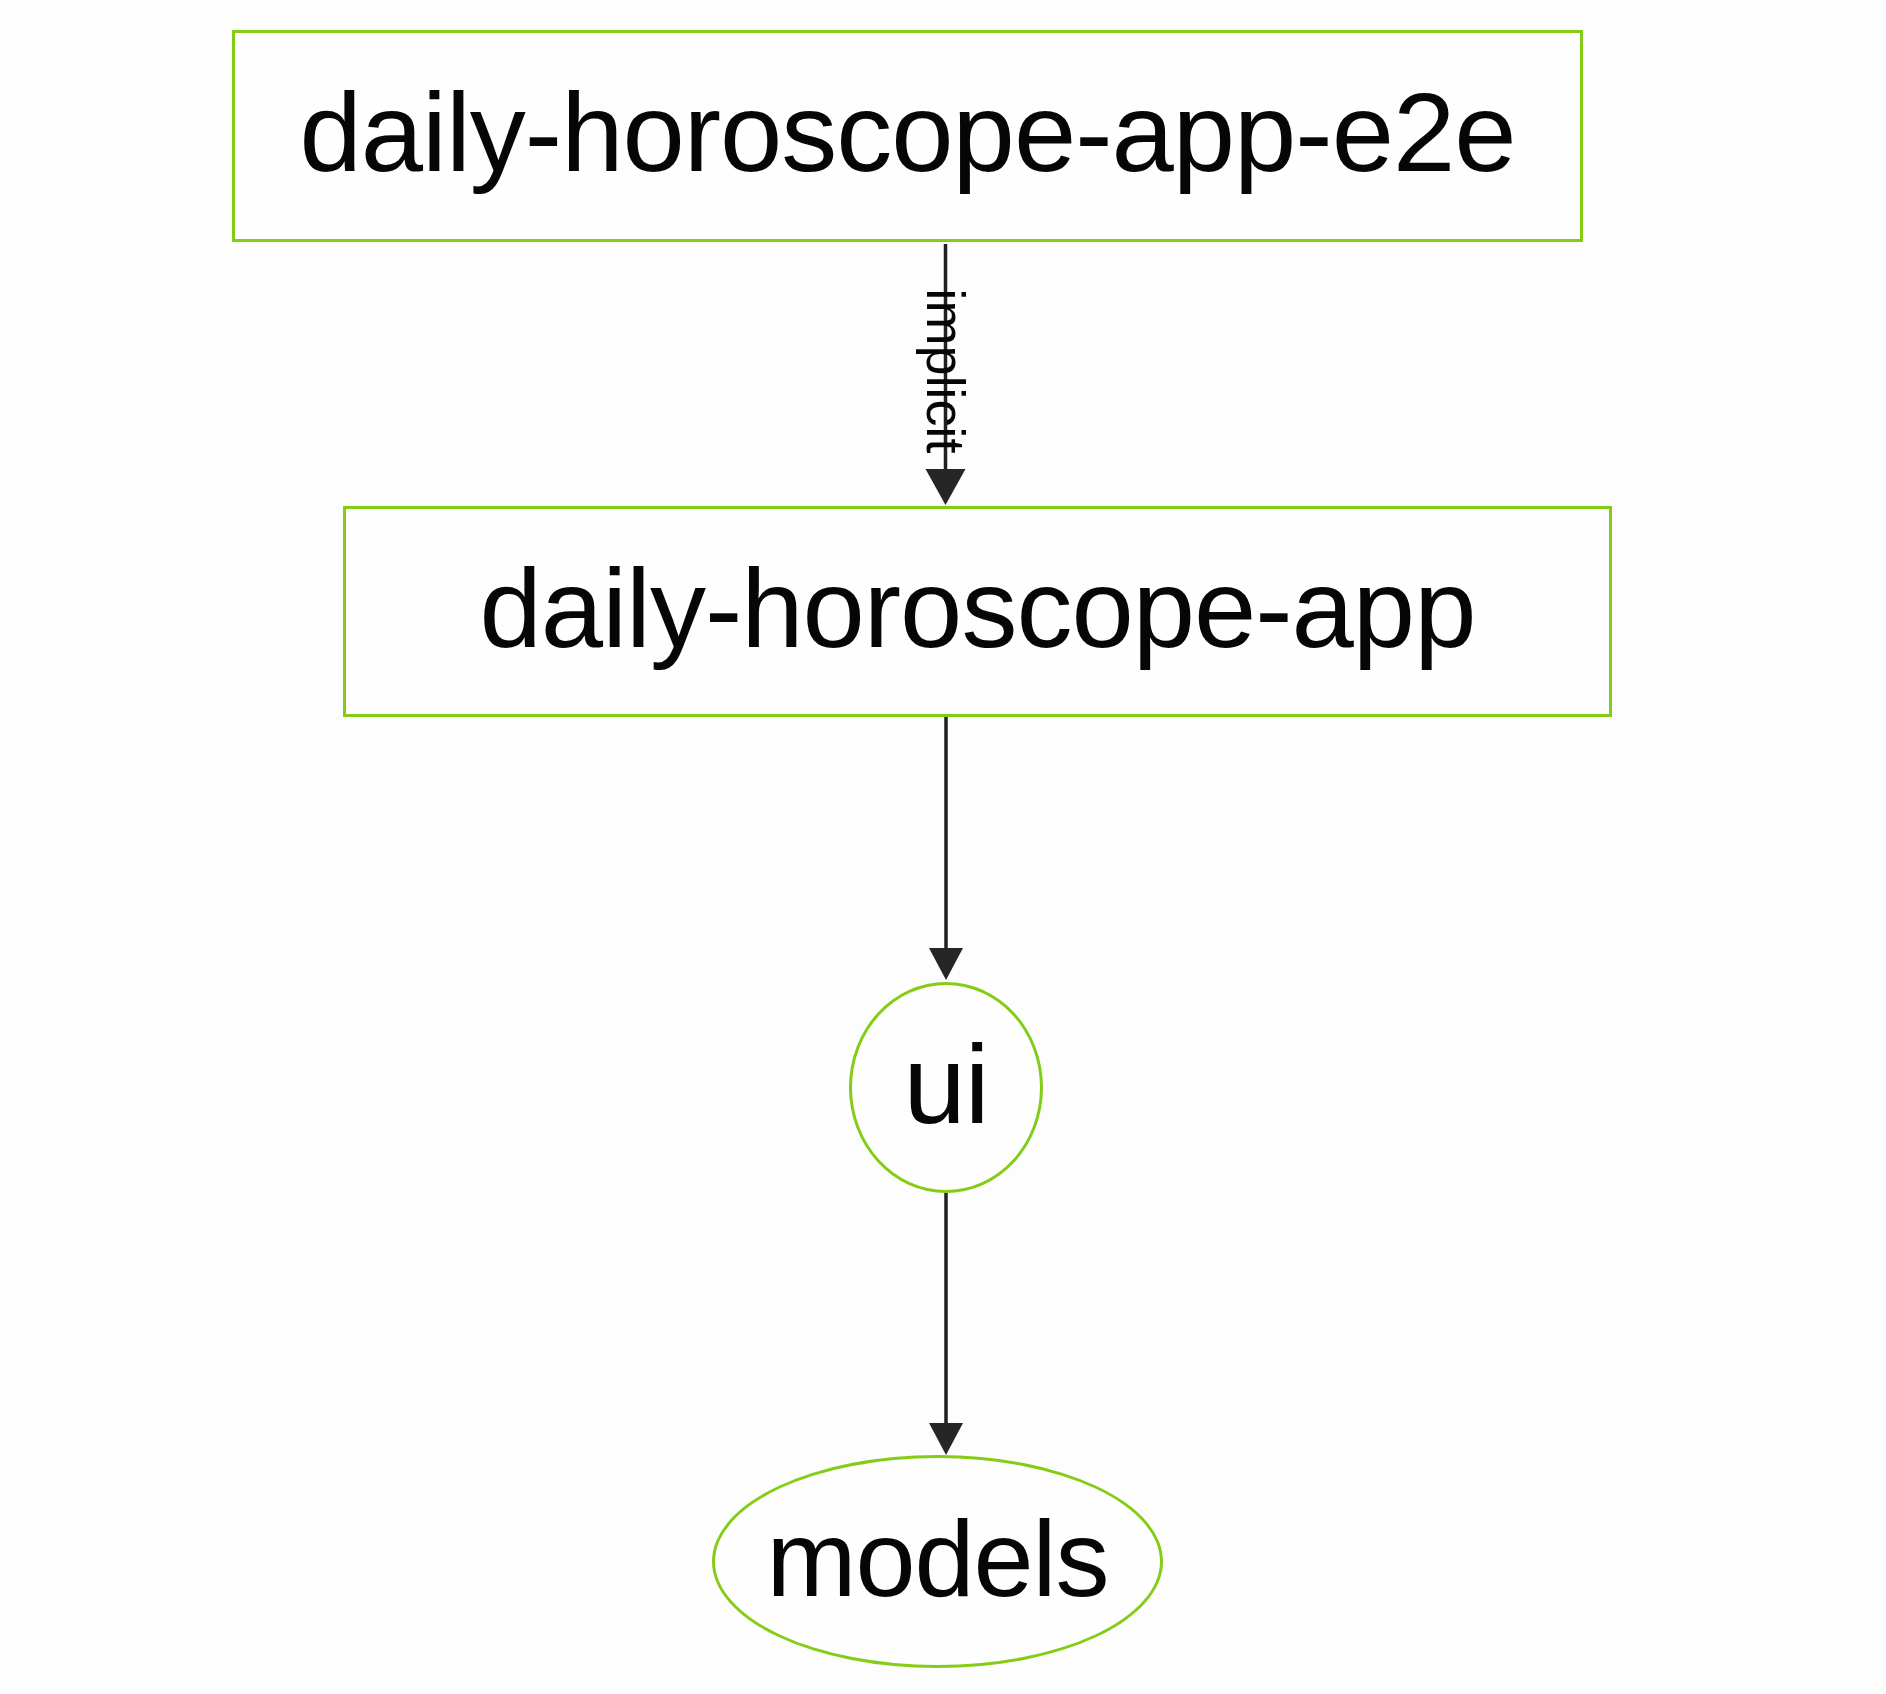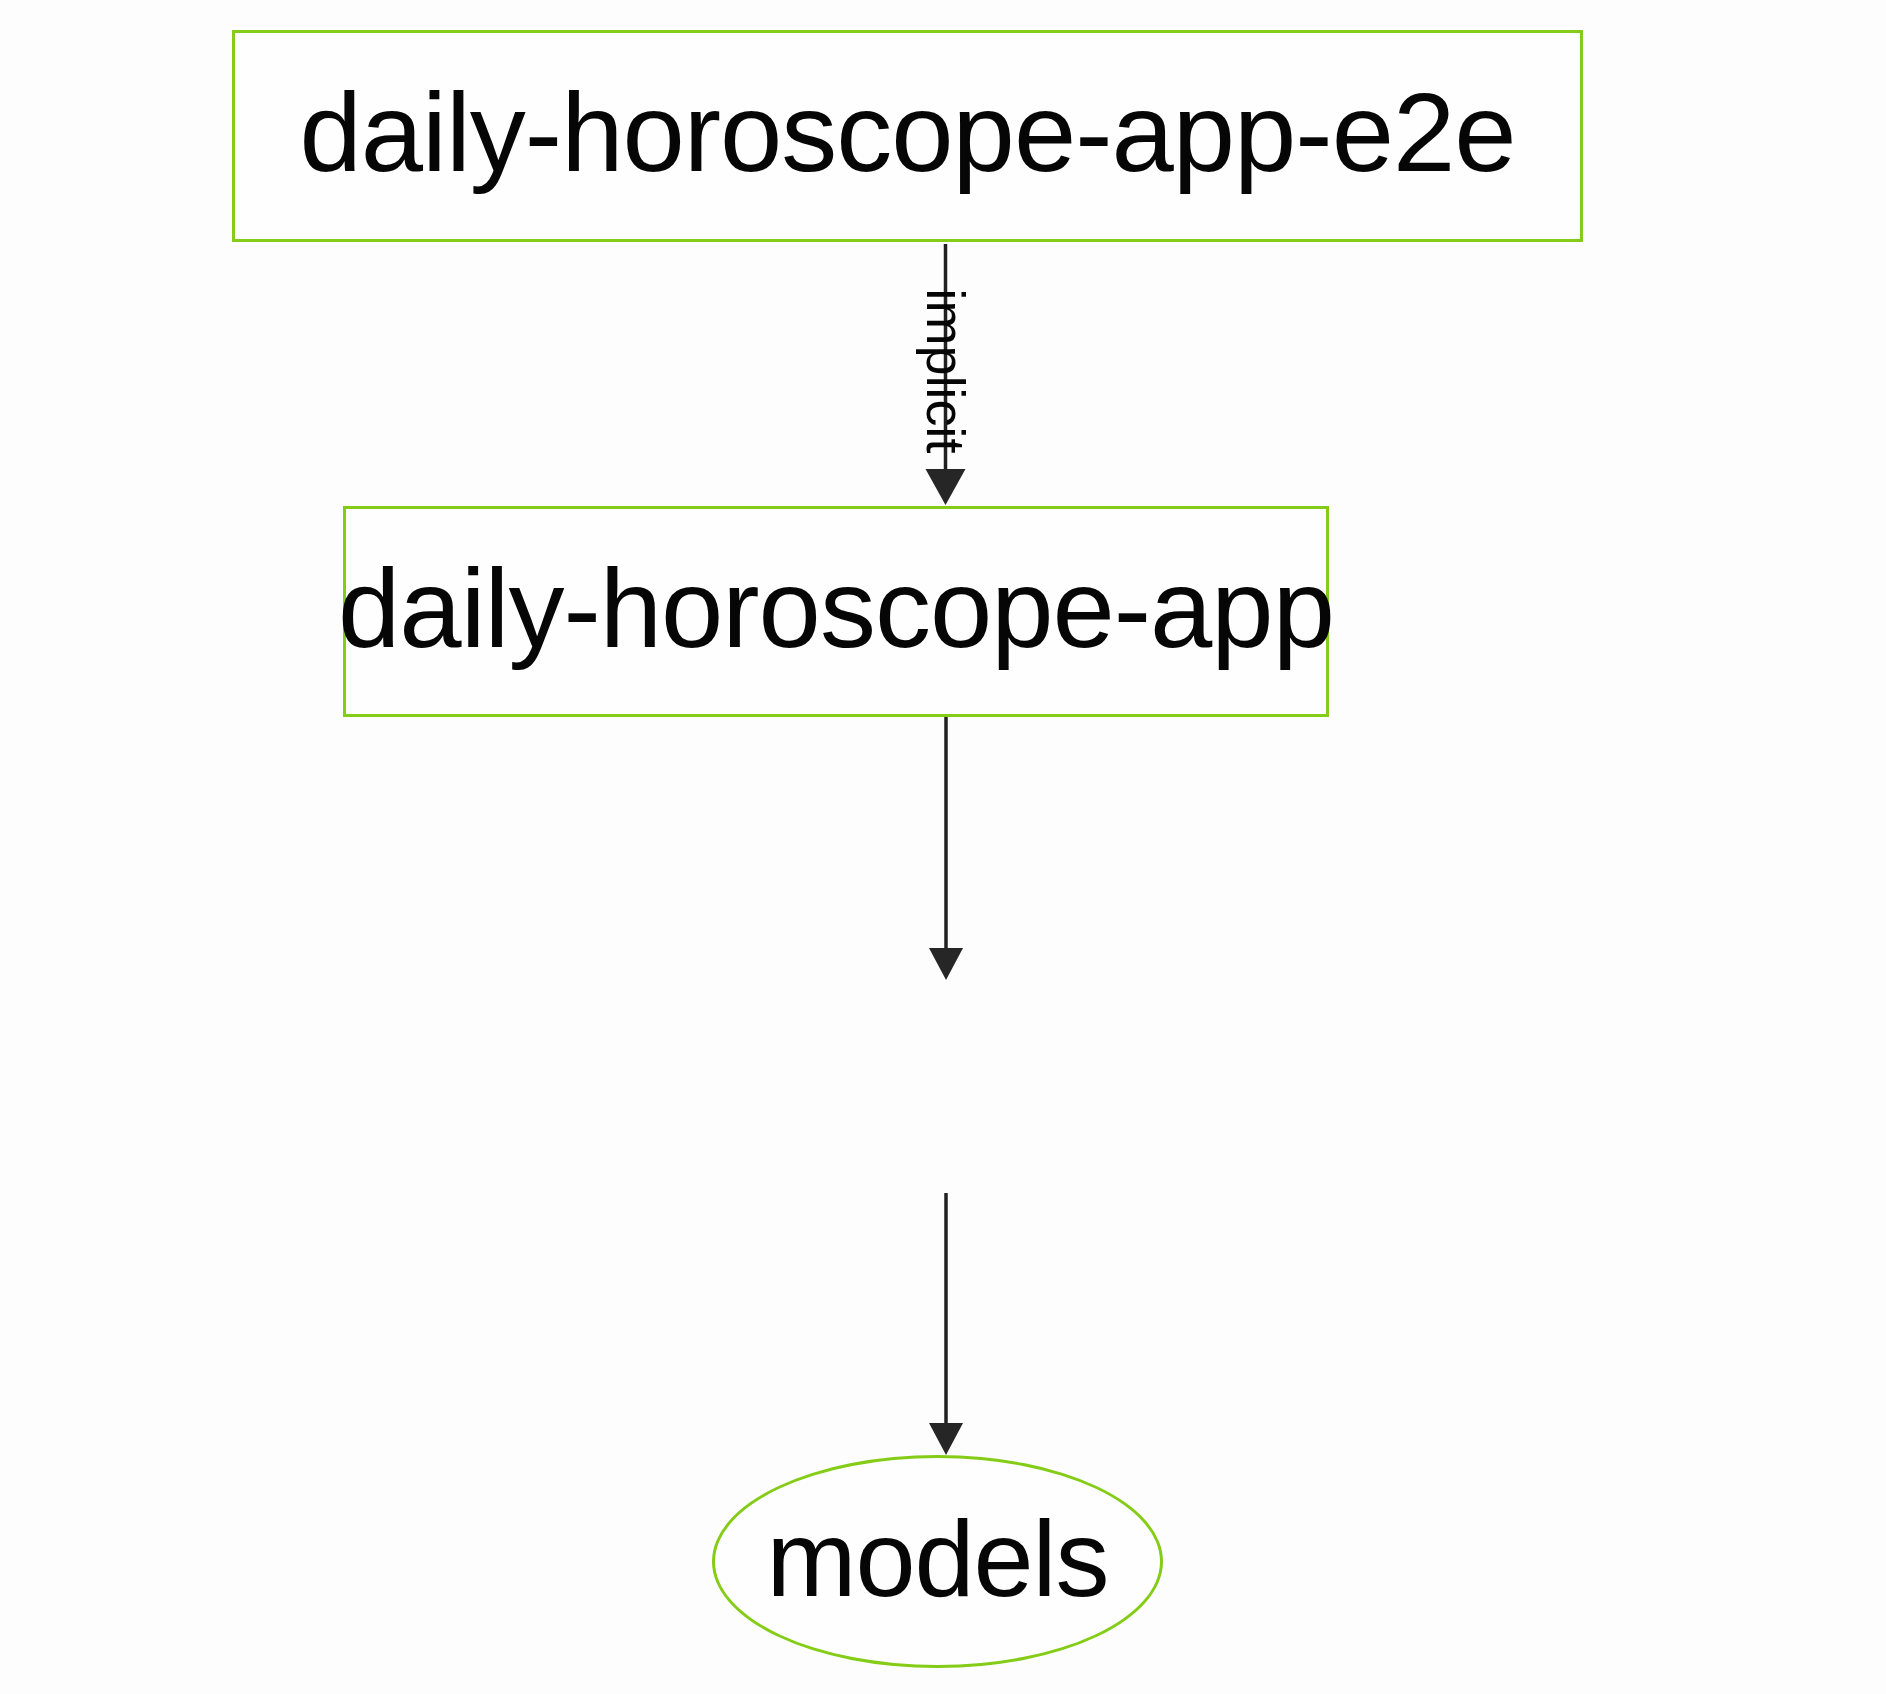--- a/index.html
+++ b/index.html
@@ -41,21 +41,21 @@
   }
   .node-rect-1 {
     left: 232px;
     top: 30px;
     width: 1351px;
     height: 212px;
   }
   .node-rect-2 {
     left: 343px;
     top: 506px;
-    width: 986px;
+    width: 1269px;
     height: 211px;
   }
   .node-ellipse {
     border-radius: 50%;
   }
   .node-ellipse-ui {
     left: 849px;
     top: 982px;
     width: 194px;
     height: 211px;
@@ -107,18 +107,21 @@
   <div class="edge-label">implicit</div>
 
   <div class="node node-rect-1">
     <span class="label">daily-horoscope-app-e2e</span>
   </div>
 
   <div class="node node-rect-2">
     <span class="label">daily-horoscope-app</span>
   </div>
 
+  <div class="node node-ellipse node-ellipse-ui">
+    <span class="label">ui</span>
+  </div>
 
   <div class="node node-ellipse node-ellipse-models">
     <span class="label">models</span>
   </div>
 
 </div>
 
 </body></html>

